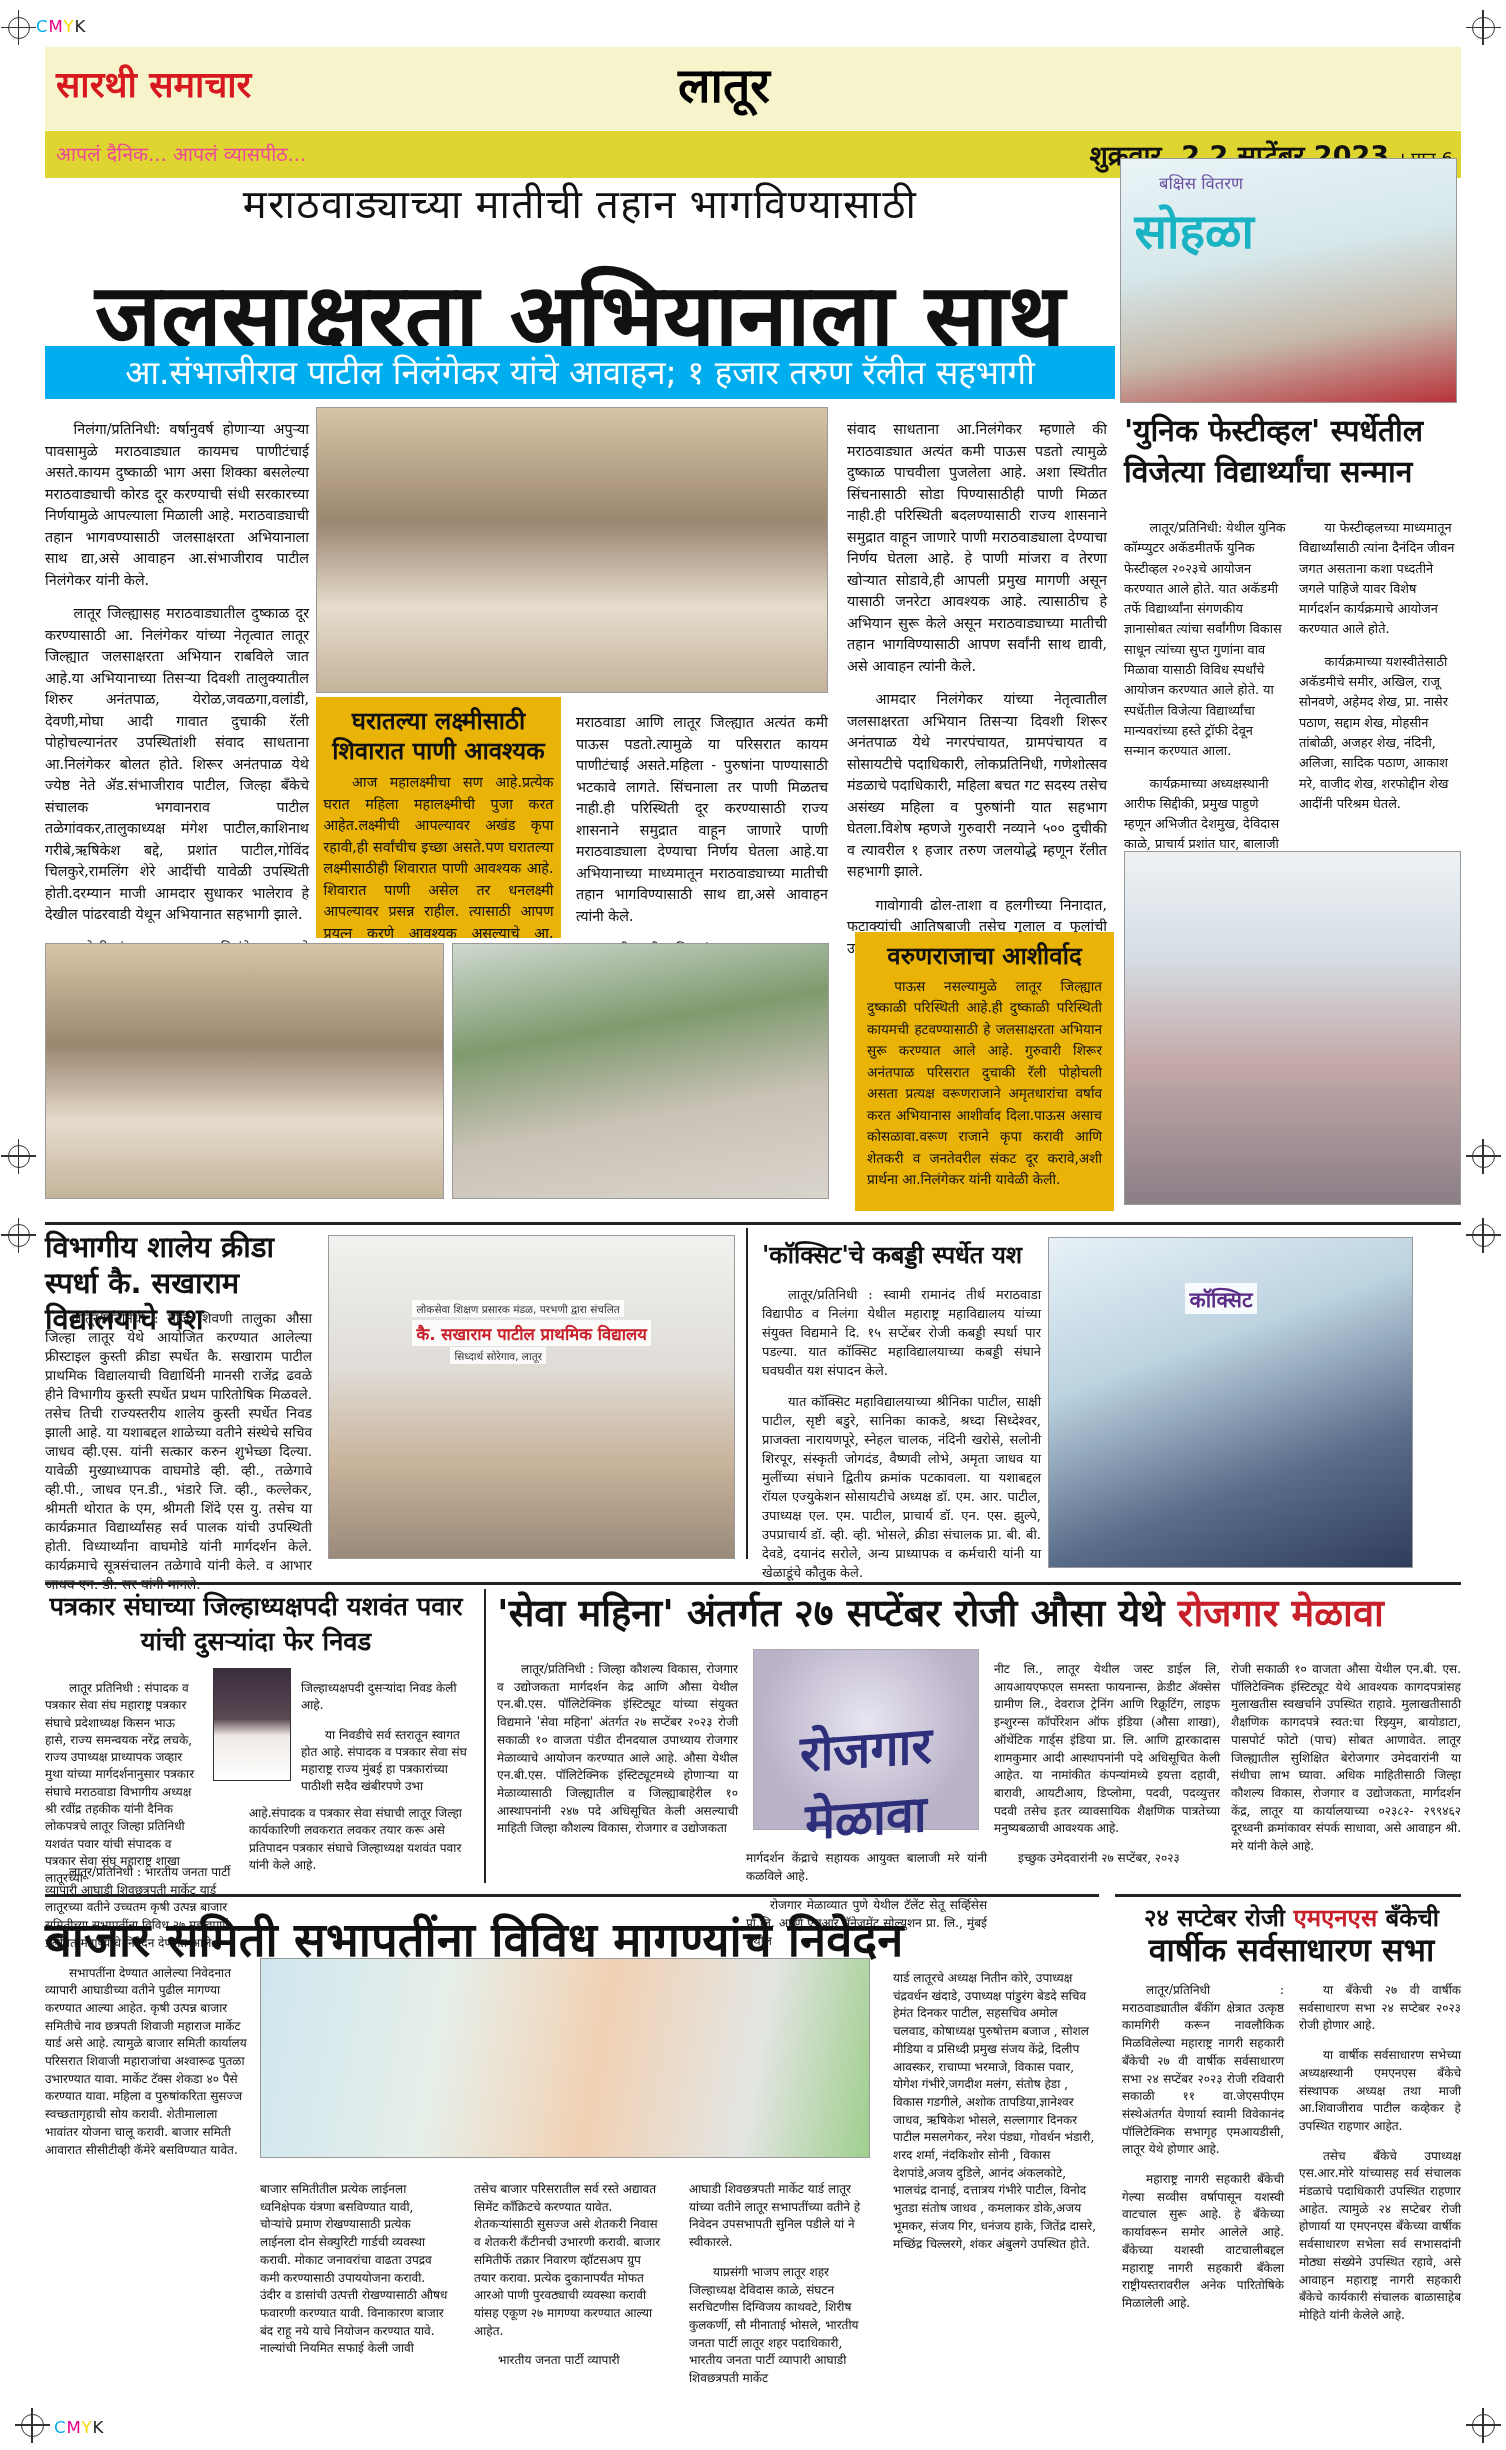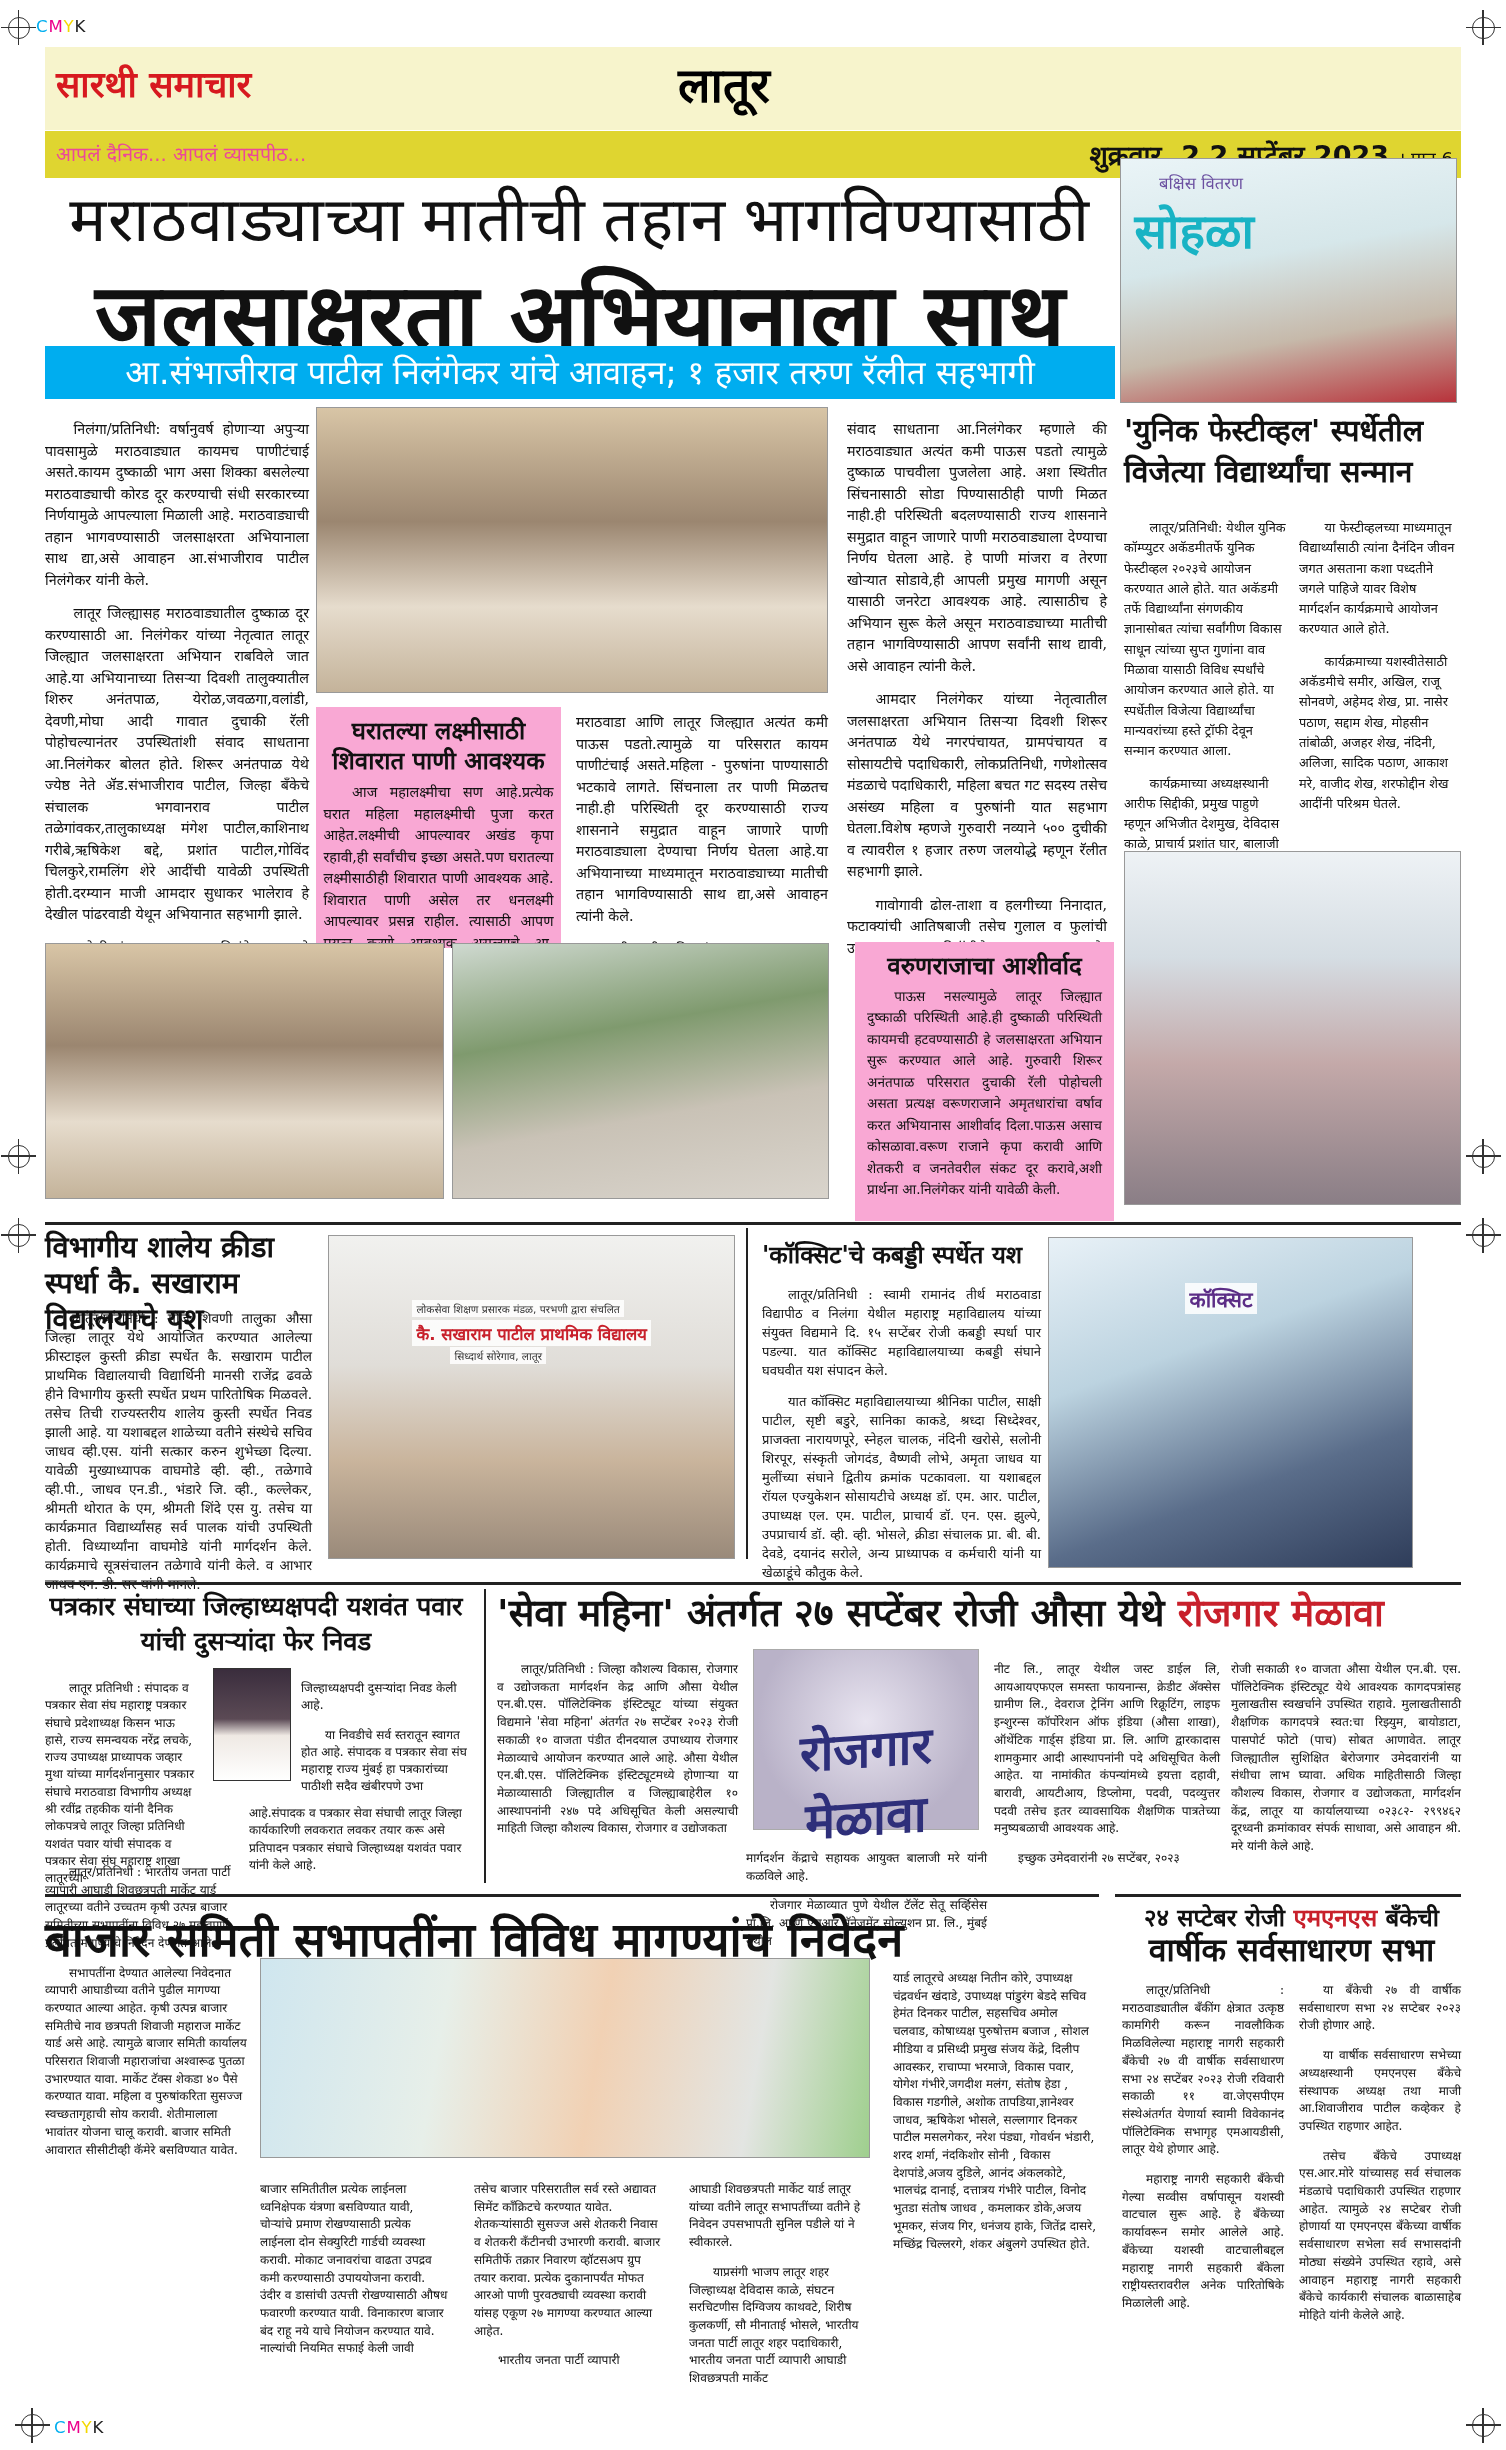--- a/index.html
+++ b/index.html
@@ -10,31 +10,31 @@
   .reg { width: 22.6px; height: 22.6px; border: 1.5px solid #333; border-radius: 50%; position: absolute; }
   .reg::before { content: ""; position: absolute; left: 9px; top: -7.5px; width: 1.5px; height: 35px; background: #333; }
   .reg::after { content: ""; position: absolute; top: 9px; left: -7.5px; height: 1.5px; width: 35px; background: #333; }
   .masthead-top { left: 45px; top: 47px; width: 1416px; height: 83px; background: #f7f4cc; }
   .masthead-bottom { left: 45px; top: 131px; width: 1416px; height: 47px; background: #dfd530; }
   .brand { left: 56px; top: 59px; font-family: "DejaVu Sans", sans-serif; font-weight: bold; font-size: 36px; color: #d7191f; }
   .edition { left: 678px; top: 51px; font-family: "DejaVu Sans", sans-serif; font-weight: bold; font-size: 48px; color: #000; }
   .tagline { left: 56px; top: 140px; font-family: "DejaVu Sans", sans-serif; font-size: 19.6px; color: #ec4899; }
   .dateline { right: 53px; top: 136px; font-family: "DejaVu Sans", sans-serif; font-weight: bold; font-size: 27px; color: #111; }
   .dateline .pg { font-size: 18px; font-weight: normal; }
-  .h1a { left: 45px; top: 175px; width: 1070px; font-family: Liberation Serif, serif; font-size: 62px; text-align: center; letter-spacing: 1.5px; }
+  .h1a { left: 45px; top: 175px; width: 1070px; font-family: Liberation Sans, sans-serif; font-size: 40px; text-align: center; letter-spacing: 1.5px; }
   .h1b { left: 45px; top: 252px; width: 1070px; font-family: "DejaVu Sans", sans-serif; font-weight: bold; font-size: 89px; text-align: center; }
   .subbar { left: 45px; top: 346px; width: 1070px; height: 53px; background: #00adef; color: #fff; font-family: "DejaVu Sans", sans-serif; font-size: 33px; text-align: center; line-height: 53px; }
   .col { font-size: 14.3px; line-height: 21.5px; text-align: justify; }
   .col p { text-indent: 2em; margin-top: 12px; }
   .photo { background: linear-gradient(135deg, #c9b8a4 0%, #8f7d6b 40%, #b3a08c 70%, #d9ccbc 100%); border: 0.8px solid #999; }
   .photo.blue { background: linear-gradient(160deg, #e8f1f7 0%, #bcd3e0 35%, #5a6d8a 70%, #2f3d5a 100%); }
   .photo.stage { background: linear-gradient(170deg, #eaf4f7 0%, #d6e7ea 40%, #c6b9aa 70%, #b8333b 100%); }
   .photo.crowd { background: linear-gradient(180deg, #d8c5a6 0%, #9b8670 40%, #e6dccd 70%, #c4b39a 100%); }
   .photo-caption { position: absolute; font-family: "DejaVu Sans", sans-serif; color: #333; font-size: 10.5px; background: rgba(255,255,255,0.85); padding: 1.5px 4.5px; }
-  .box-blue { background: #f9a8d4; margin-top: 10px; }
+  .box-blue { background: #eab308; }
   .box-title { font-family: "DejaVu Sans", sans-serif; font-weight: bold; font-size: 24px; text-align: center; line-height: 30px; }
   .rule { height: 3px; background: #222; }
   .vrule { width: 2.3px; background: #222; }
   .hl { font-family: "DejaVu Sans", sans-serif; font-weight: bold; }
   .red { color: #c8202b; }
   .rojgar-img { background: radial-gradient(circle at 50% 40%, #e8e4f0, #b9b2c8 70%); border: 0.8px solid #aaa; }
   .rojgar-img span { display: block; font-family: "DejaVu Sans", sans-serif; font-weight: bold; color: #2e2f7a; font-size: 50px; text-align: center; transform: skewY(-4deg); margin-top: 64px; }
   .sohala { font-family: "DejaVu Sans", sans-serif; font-weight: bold; color: #19b3c4; font-size: 48px; position: absolute; left: 13.6px; top: 38px; }
   .bakshis { font-family: "DejaVu Sans", sans-serif; color: #6a4fa0; font-size: 16.6px; position: absolute; left: 38px; top: 12px; }
   .portrait { background: linear-gradient(180deg, #3a2d3d 0%, #5b4a55 45%, #efe9e4 60%, #ffffff 100%); border: 1.5px solid #333; }

